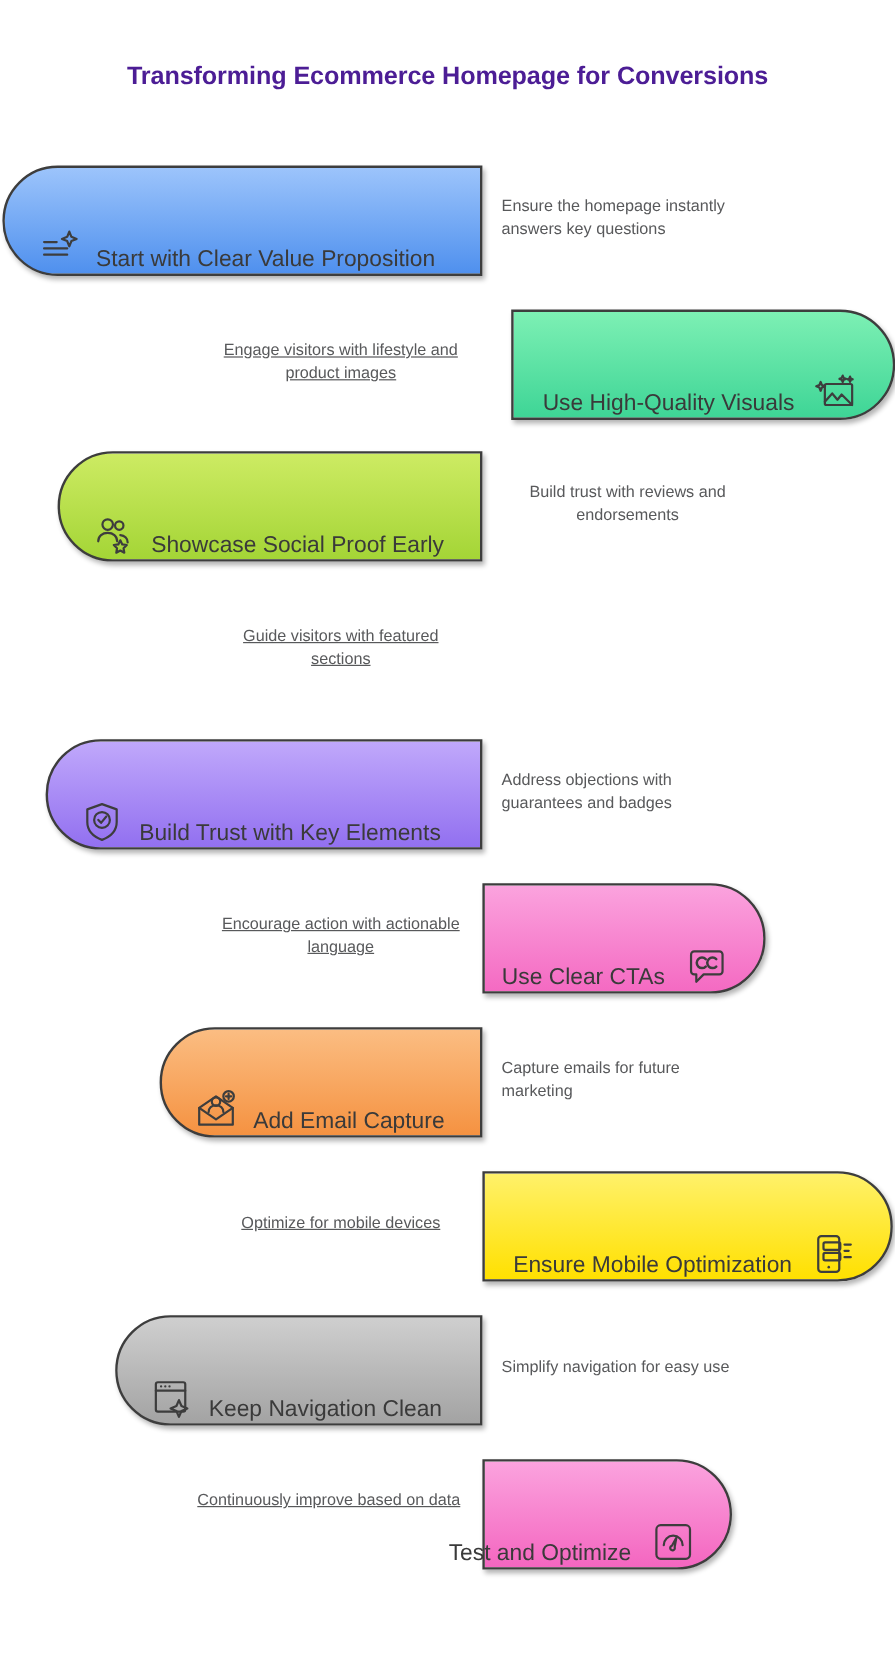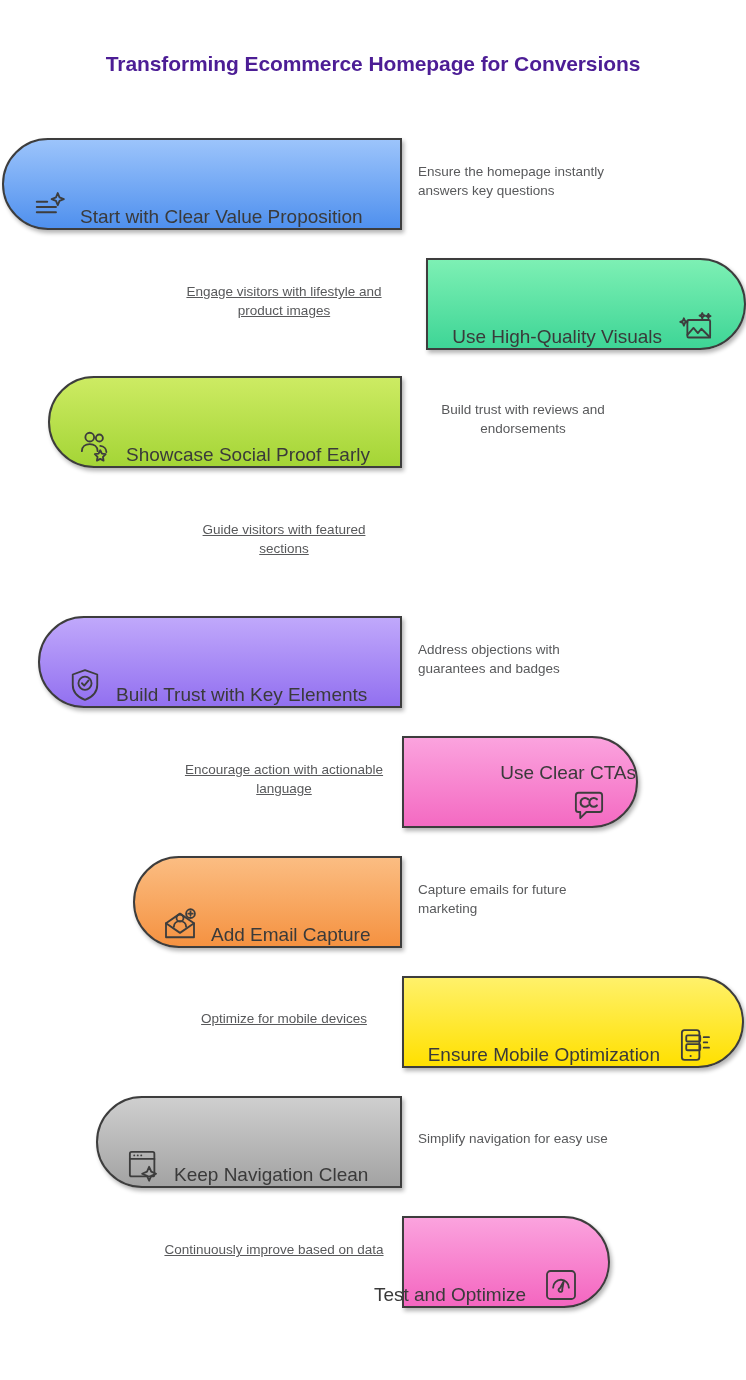--- a/index.html
+++ b/index.html
@@ -115,21 +115,21 @@
           <circle cx="24" cy="22" r="7.5"></circle>
           <path d="M20.5 22l2.6 2.8 5-6"></path>
         </svg>
       </span>
       <span class="label">Build Trust with Key Elements</span>
     </div>
     <div class="desc l" style="left:418px;top:24px;width:210px;">Address objections with guarantees and badges</div>
   </div>
 
   <div class="row" style="top:736px;height:92px;">
-    <div class="bar right" style="left: 402px; width: 236px; height: 92px; background: linear-gradient(rgb(251, 163, 222) 0%, rgb(244, 106, 194) 100%); flex-direction: column;">
+    <div class="bar right" style="left: 402px; width: 236px; height: 92px; background: linear-gradient(rgb(251, 163, 222) 0%, rgb(244, 106, 194) 100%);">
       <span class="label">Use Clear CTAs</span>
       <span class="ico">
         <svg viewBox="0 0 48 48" fill="none" stroke="#3d3d3d" stroke-width="2.1" stroke-linecap="round" stroke-linejoin="round">
           <path d="M12 10h24a3 3 0 013 3v16a3 3 0 01-3 3H21l-7 7v-7h-2a3 3 0 01-3-3V13a3 3 0 013-3z"></path>
           <path d="M23 17.5a5 5 0 100 7" stroke-width="2.4"></path>
           <path d="M33 17.5a5 5 0 100 7" stroke-width="2.4"></path>
         </svg>
       </span>
     </div>
     <div class="desc r" style="left:180px;top:24px;width:208px;">Encourage action with actionable language</div>

